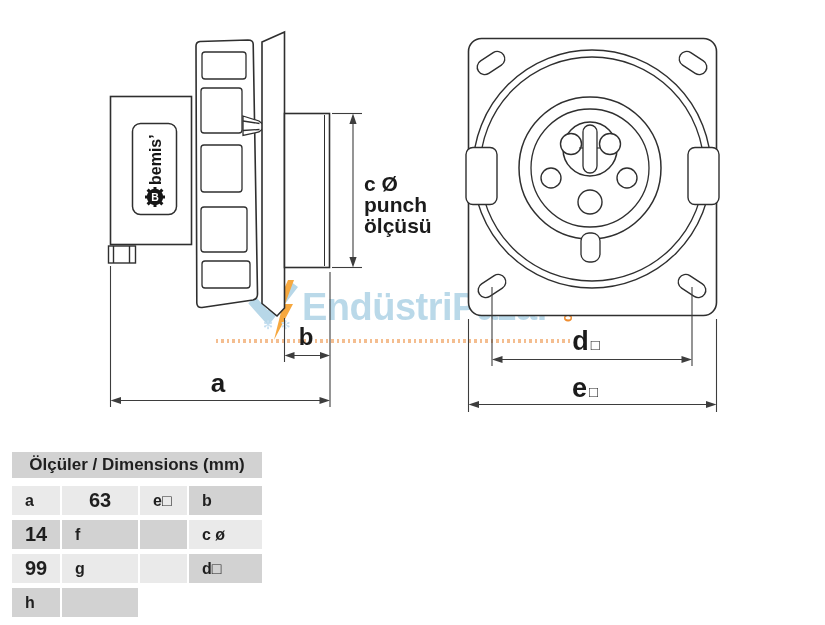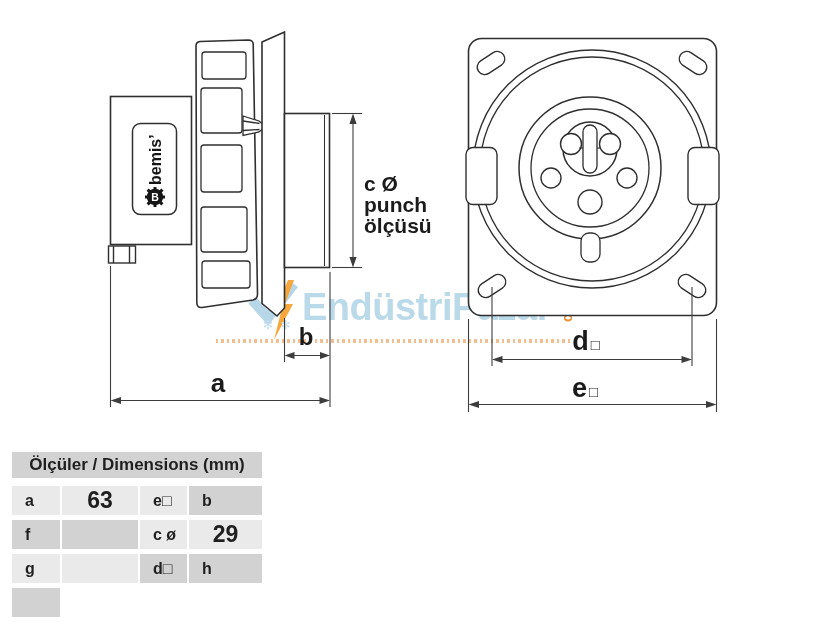--- a/index.html
+++ b/index.html
@@ -20,21 +20,21 @@
   #drawing text{font-family:"Liberation Sans","DejaVu Sans",sans-serif;}
   
   .dim-table{position:absolute;left:12px;top:452px;width:220px;z-index:3;
              display:grid;grid-template-columns:48px 76px 47px 73px;
              grid-auto-rows:29px;gap:5px 2px;}
   .dim-table .hdr{grid-column:1 / span 4;height:26px;background:#d2d2d2;
                   font-size:17px;font-weight:700;color:#1f1f1f;
                   display:flex;align-items:center;justify-content:center;}
   .cell{display:flex;align-items:center;font-weight:700;color:#1f1f1f;}
   .cell.key{padding-left:13px;font-size:16px;}
-  .cell.val{justify-content:center;font-size:23px;}
+  .cell.val{justify-content:center;font-size:20px;}
   .row-light{background:#eaeaea;}
   .row-dark{background:#d2d2d2;}
 </style>
 </head>
 <body>
 
 <div id="page">
 
   <svg class="wm" style="left:248px;top:278px;" width="56" height="68" viewBox="0 0 56 68">
     <path d="M4,22 L20,40 L46,6" stroke="#b7d7e8" stroke-width="10" fill="none"></path>
@@ -191,25 +191,26 @@
   </svg>
 
   <div class="dim-table">
     <div class="hdr">Ölçüler / Dimensions (mm)</div>
 
     <div class="cell key row-light">a</div>
     <div class="cell val row-light">63</div>
     <div class="cell key row-light">e□</div>
 
     <div class="cell key row-dark">b</div>
+    <div class="cell val row-dark">14</div>
     <div class="cell key row-dark">f</div>
     <div class="cell val row-dark"></div>
 
     <div class="cell key row-light">c ø</div>
-    <div class="cell val row-light">29</div>
+    <div class="cell val row-light">99</div>
     <div class="cell key row-light">g</div>
     <div class="cell val row-light"></div>
 
     <div class="cell key row-dark">d□</div>
     <div class="cell key row-dark">h</div>
     <div class="cell val row-dark"></div>
   </div>
 
 </div>
 

